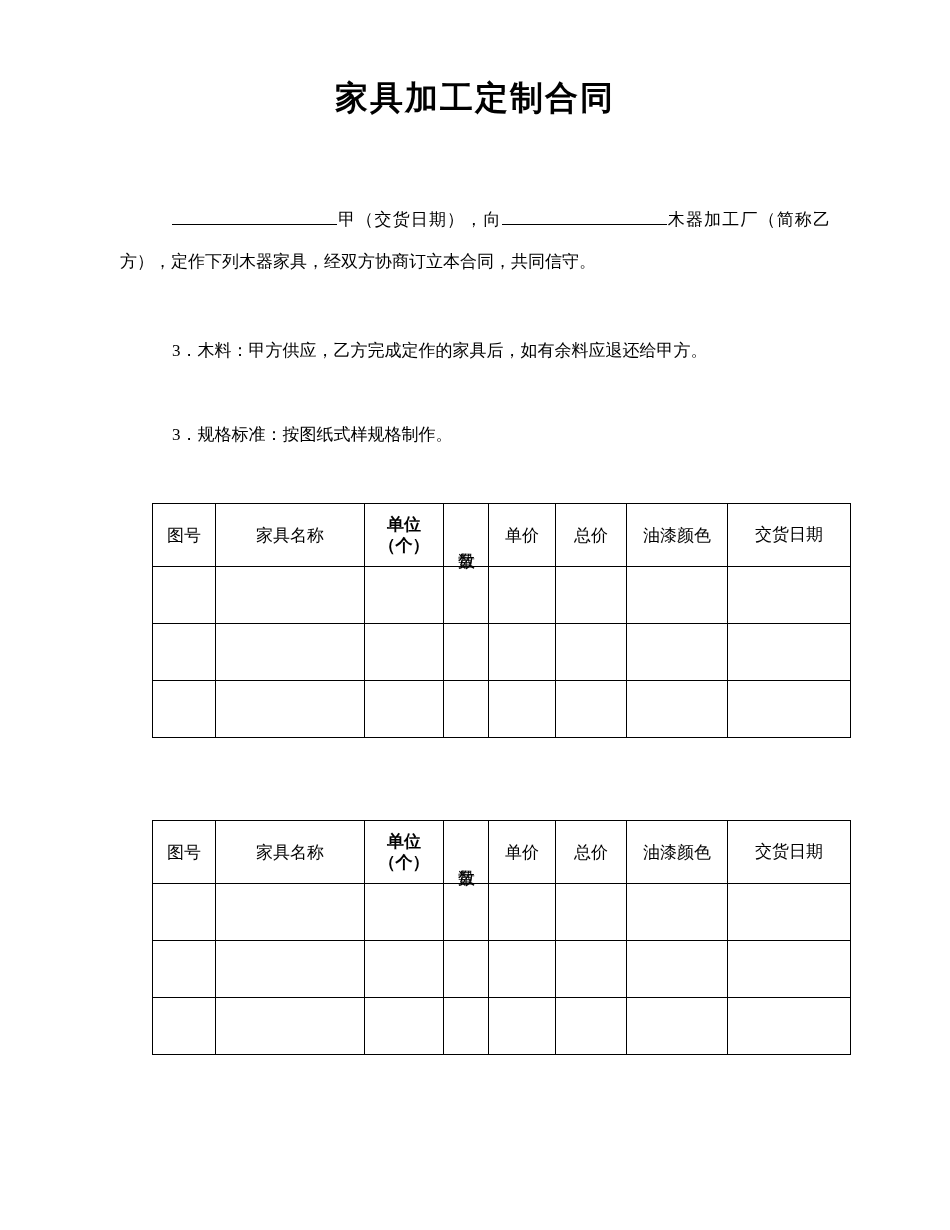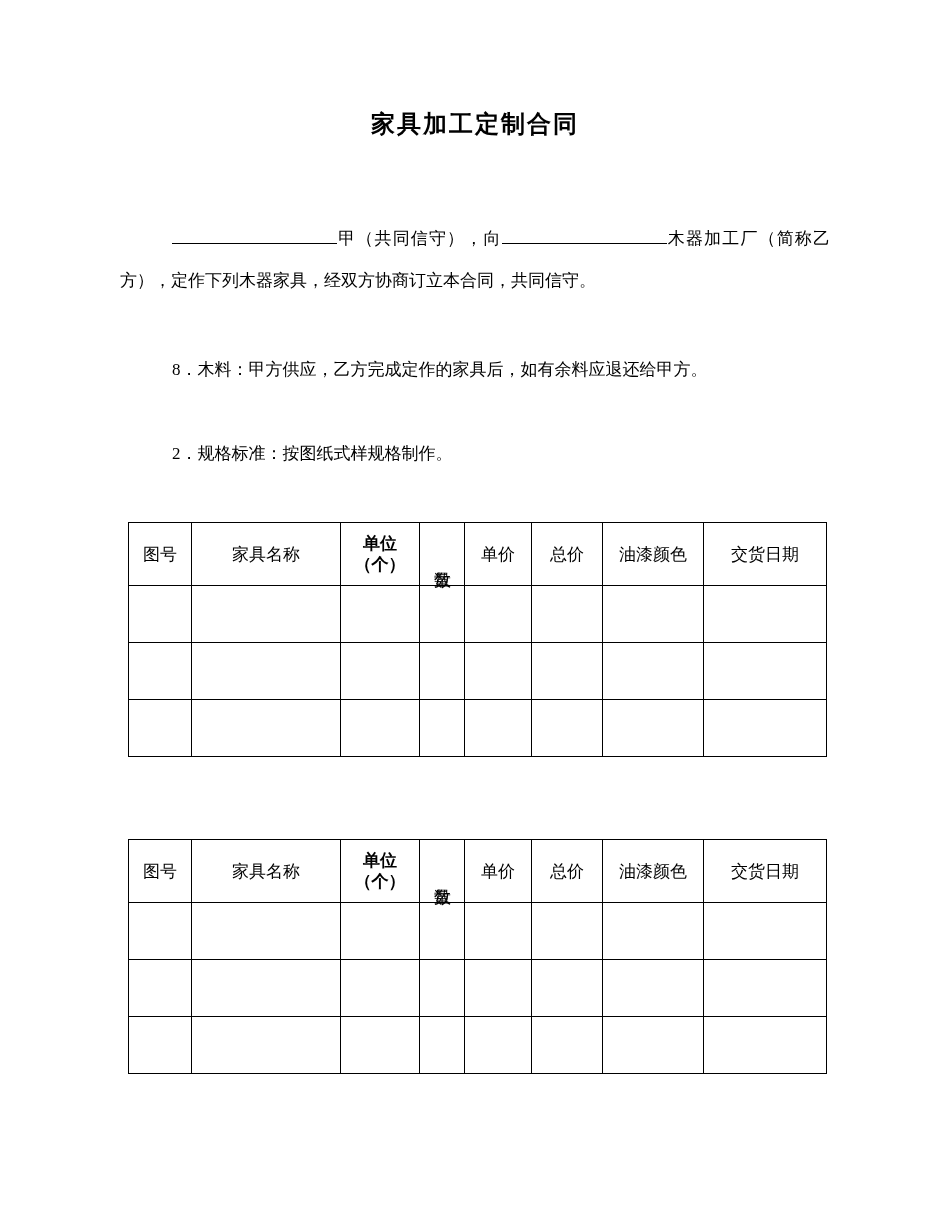--- a/index.html
+++ b/index.html
@@ -18,25 +18,25 @@
   .page {
     width: 950px;
     height: 1230px;
     box-sizing: border-box;
     padding: 0 120px;
     position: relative;
   }
   .doc-title {
     font-family: "Liberation Sans", "DejaVu Sans", sans-serif;
     font-weight: bold;
-    font-size: 24px;
+    font-size: 33px;
     text-align: center;
     letter-spacing: 2px;
     margin: 0;
-    padding-top: 108px;
+    padding-top: 76px;
   }
   .para {
     font-size: 17px;
     line-height: 42px;
     text-align: justify;
     margin: 0;
   }
   .para-intro {
     margin-top: 78px;
     text-indent: 0;
@@ -53,21 +53,21 @@
     line-height: 40px;
     margin: 0;
     padding-left: 52px;
   }
   .clause-1 { margin-top: 48px; }
   .clause-2 { margin-top: 44px; }
 
   table.goods-table {
     border-collapse: collapse;
     width: 690px;
-    margin-left: 8px;
+    margin-left: 32px;
     table-layout: fixed;
   }
   table.goods-table.first { margin-top: 48px; }
   table.goods-table.second { margin-top: 82px; }
   table.goods-table td, table.goods-table th {
     border: 1px solid #000;
     text-align: center;
     vertical-align: middle;
     font-size: 17px;
     font-weight: normal;
@@ -80,21 +80,21 @@
   table.goods-table tbody td {
     height: 56px;
   }
   .col-0 { width: 62px; }
   .col-1 { width: 148px; }
   .col-2 { width: 78px; }
   .col-3 { width: 44px; }
   .col-4 { width: 66px; }
   .col-5 { width: 70px; }
   .col-6 { width: 100px; font-family: Liberation Serif, serif; }
-  .col-7 { width: 122px; }
+  .col-7 { width: 122px; font-family: Liberation Mono, monospace; }
   .vert-head {
     writing-mode: vertical-rl;
     text-orientation: upright;
     letter-spacing: 1px;
     display: inline-block;
     line-height: 1.05;
   }
   .two-line {
     display: block;
     line-height: 21px;
@@ -102,25 +102,25 @@
   }
 </style>
 </head>
 <body>
 
 <div class="page">
 
   <h1 class="doc-title">家具加工定制合同</h1>
 
   <p class="para para-intro">
-    <span class="blank-line blank-a"></span><span>甲（共同信守），向</span><span class="blank-line blank-b"></span><span>木器加工厂（简称乙方），定作下列木器家具，经双方协商订立本合同，共同信守。</span>
+    <span class="blank-line blank-a"></span><span>甲（交货日期），向</span><span class="blank-line blank-b"></span><span>木器加工厂（简称乙方），定作下列木器家具，经双方协商订立本合同，共同信守。</span>
   </p>
 
-  <p class="clause clause-1">8．木料：甲方供应，乙方完成定作的家具后，如有余料应退还给甲方。</p>
-  <p class="clause clause-2">2．规格标准：按图纸式样规格制作。</p>
+  <p class="clause clause-1">3．木料：甲方供应，乙方完成定作的家具后，如有余料应退还给甲方。</p>
+  <p class="clause clause-2">3．规格标准：按图纸式样规格制作。</p>
 
   <table class="goods-table first">
     <thead>
       <tr>
         <td class="col-0">图号</td>
         <td class="col-1">家具名称</td>
         <td class="col-2">
           <span class="two-line">单位</span>
           <span class="two-line">（个）</span>
         </td>

